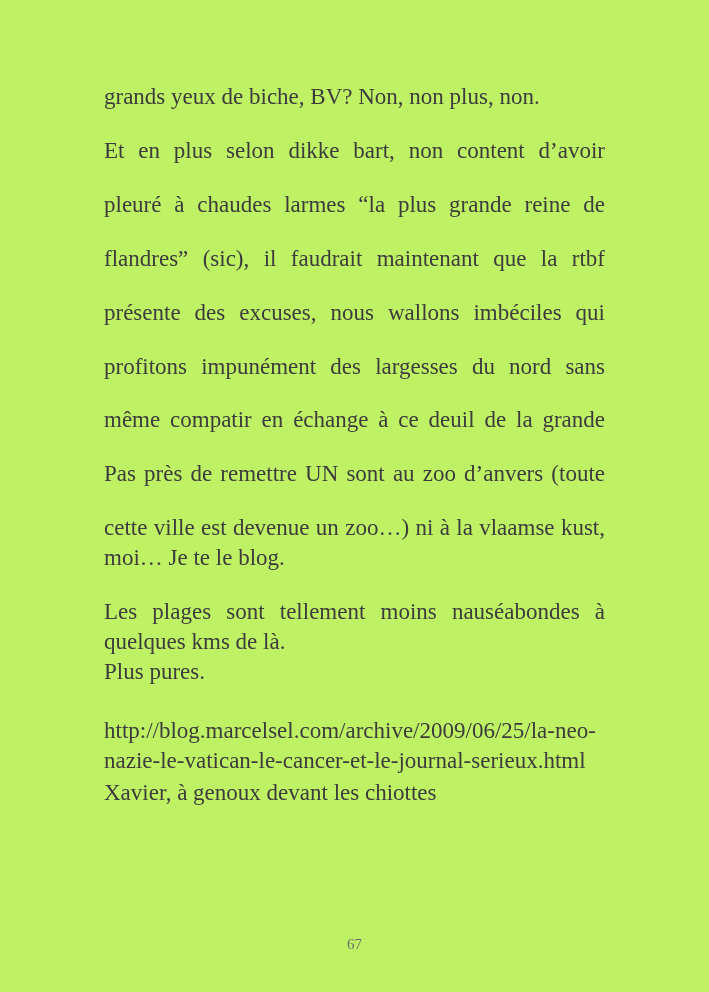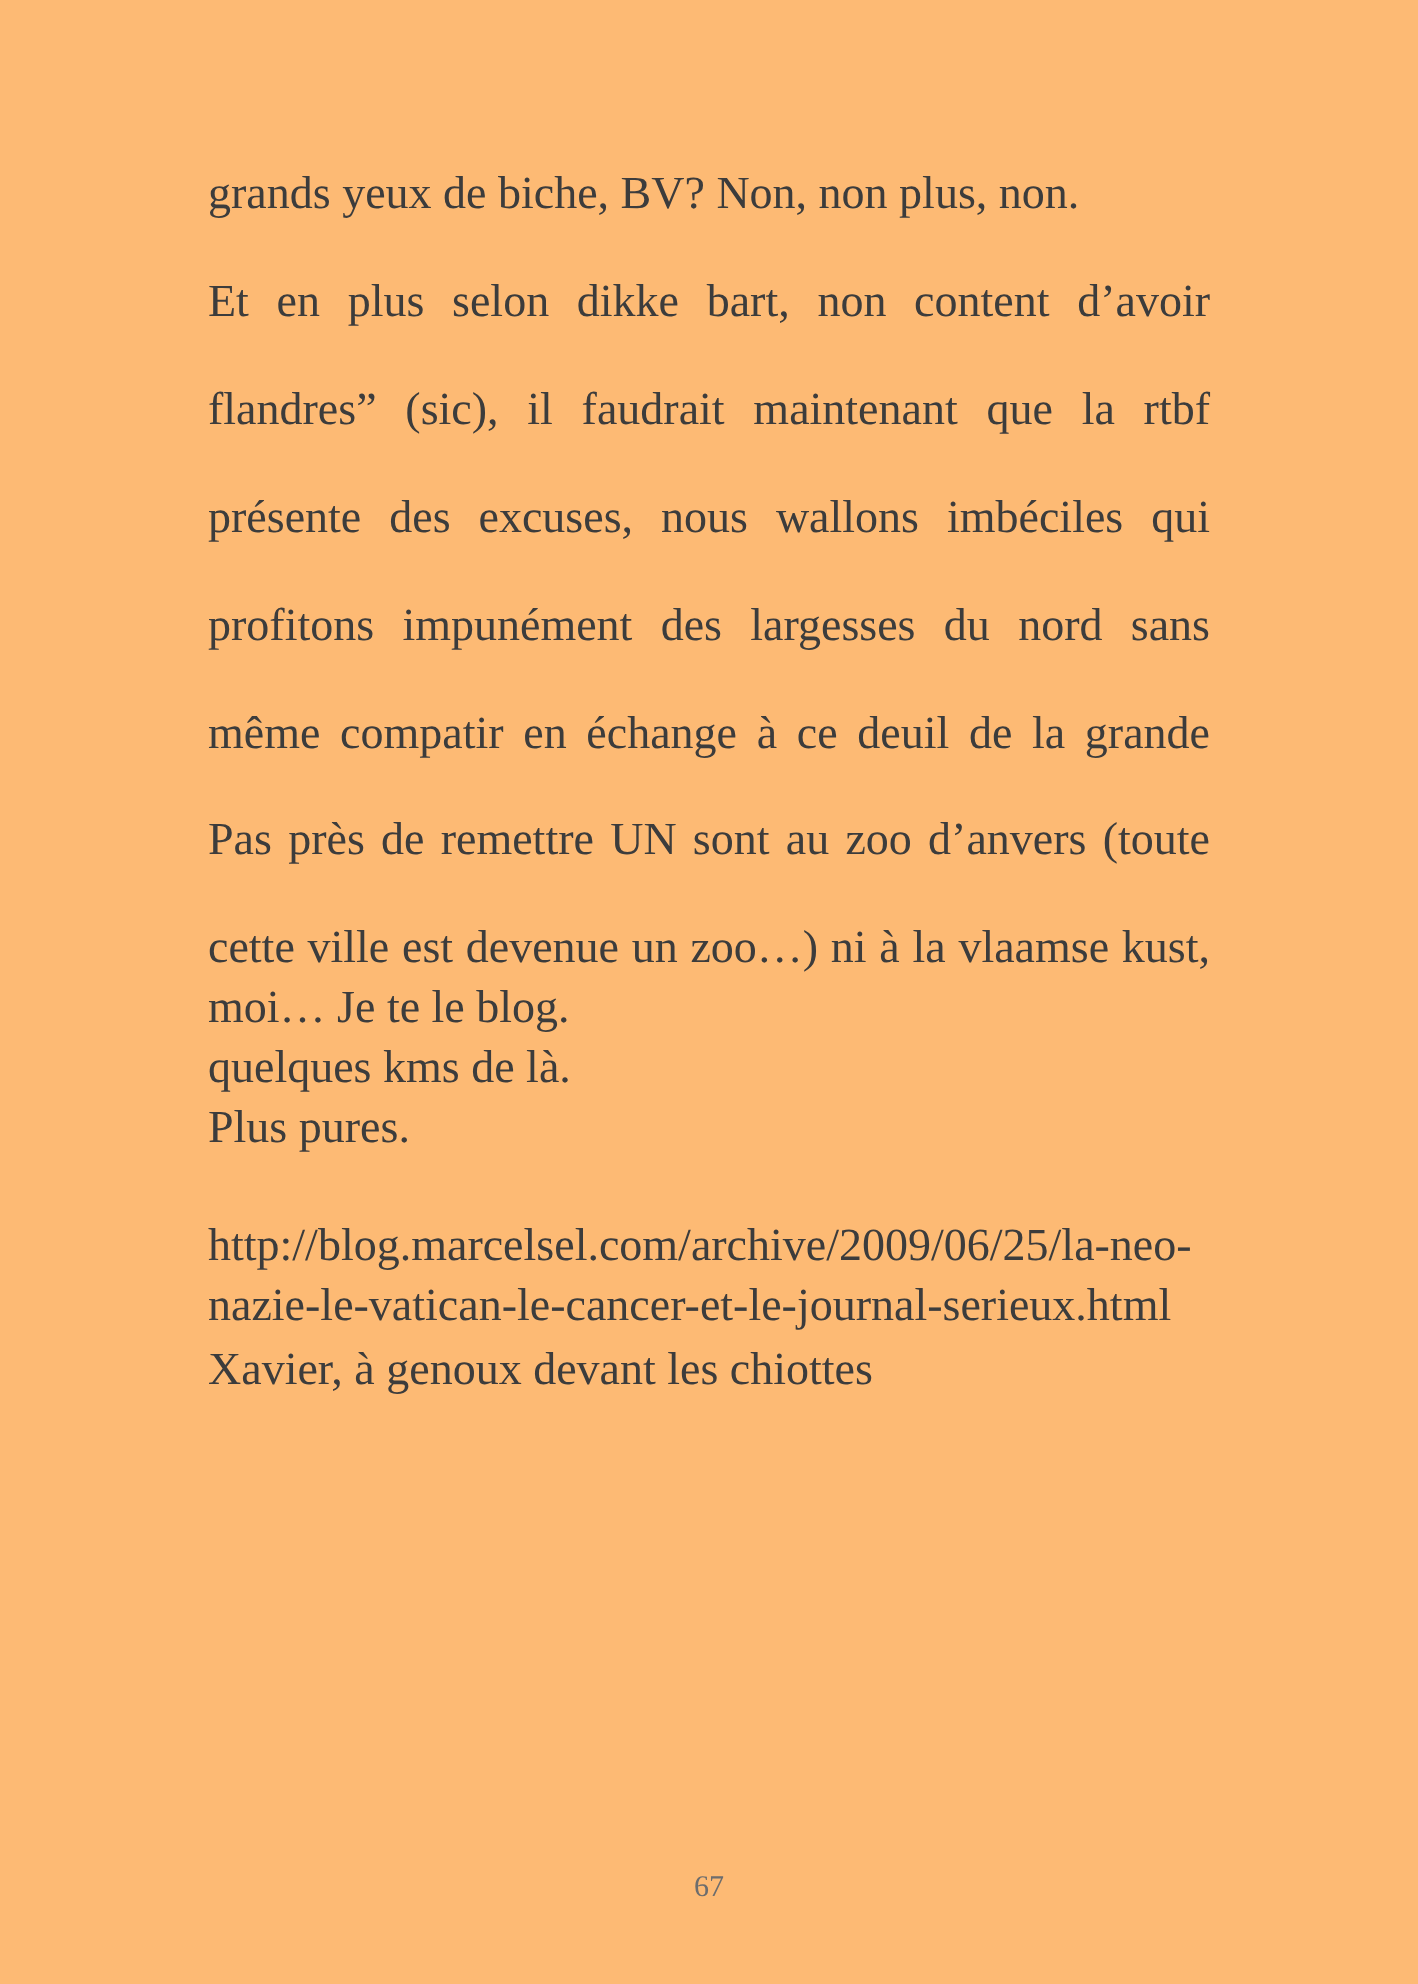--- a/index.html
+++ b/index.html
@@ -4,21 +4,21 @@
 <style>
   html, body {
     margin: 0;
     padding: 0;
     background: #ffffff;
   }
   .page {
     position: relative;
     width: 709px;
     height: 992px;
-    background: #fdba74;
+    background: #bef264;
     overflow: hidden;
     font-family: "Liberation Serif", "DejaVu Serif", serif;
   }
   .content {
     position: absolute;
     left: 104px;
     top: 82px;
     width: 501px;
   }
   .para { margin: 0; padding: 0; }
@@ -53,33 +53,35 @@
 
 <div class="page">
   <div class="content">
 
     <div class="para">
       <div class="line">grands yeux de biche, BV? Non, non plus, non.</div>
     </div>
 
     <div class="para">
       <div class="line j">Et en plus selon dikke bart, non content d’avoir</div>
+      <div class="line j">pleuré à chaudes larmes “la plus grande reine de</div>
       <div class="line j">flandres” (sic), il faudrait maintenant que la rtbf</div>
       <div class="line j">présente des excuses, nous wallons imbéciles qui</div>
       <div class="line j">profitons impunément des largesses du nord sans</div>
       <div class="line j">même compatir en échange à ce deuil de la grande</div>
     </div>
 
     <div class="para">
       <div class="line j">Pas près de remettre UN sont au zoo d’anvers (toute</div>
       <div class="line j">cette ville est devenue un zoo…) ni à la vlaamse kust,</div>
       <div class="line">moi… Je te le blog.</div>
     </div>
 
     <div class="para">
+      <div class="line j">Les plages sont tellement moins nauséabondes à</div>
       <div class="line">quelques kms de là.</div>
     </div>
 
     <div class="para">
       <div class="line">Plus pures.</div>
     </div>
 
     <div class="para para-url">
       <div class="line">http://blog.marcelsel.com/archive/2009/06/25/la-neo-</div>
       <div class="line">nazie-le-vatican-le-cancer-et-le-journal-serieux.html</div>

